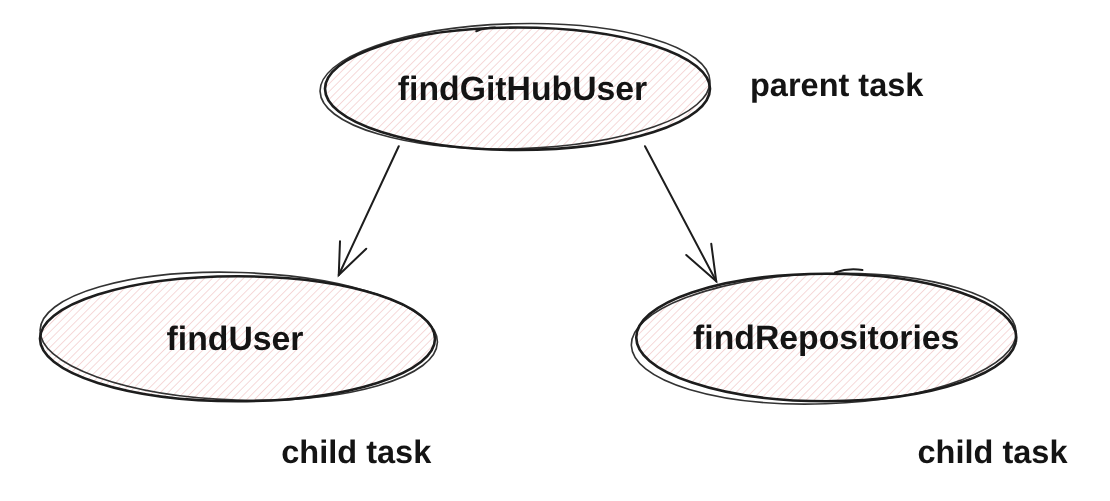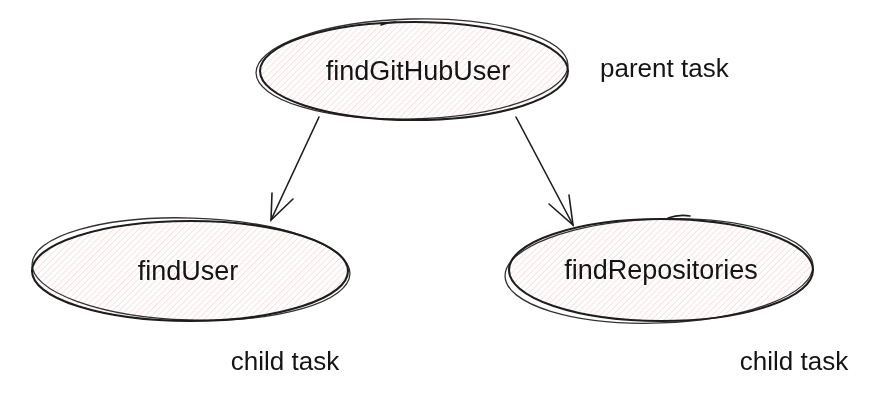--- a/index.html
+++ b/index.html
@@ -9,20 +9,21 @@
     width: 888px;
     height: 401px;
     overflow: hidden;
     font-family: "Liberation Sans", sans-serif;
   }
   .stage {
     position: relative;
     width: 888px;
     height: 358px;
     background: #ffffff;
+    font-weight: bold;
   }
   svg { display: block; }
   .node-fill {
     fill: url(#hatch);
     stroke: #1d1d1d;
     stroke-width: 2.1;
   }
   .node-outline2 {
     fill: none;
     stroke: #1d1d1d;

